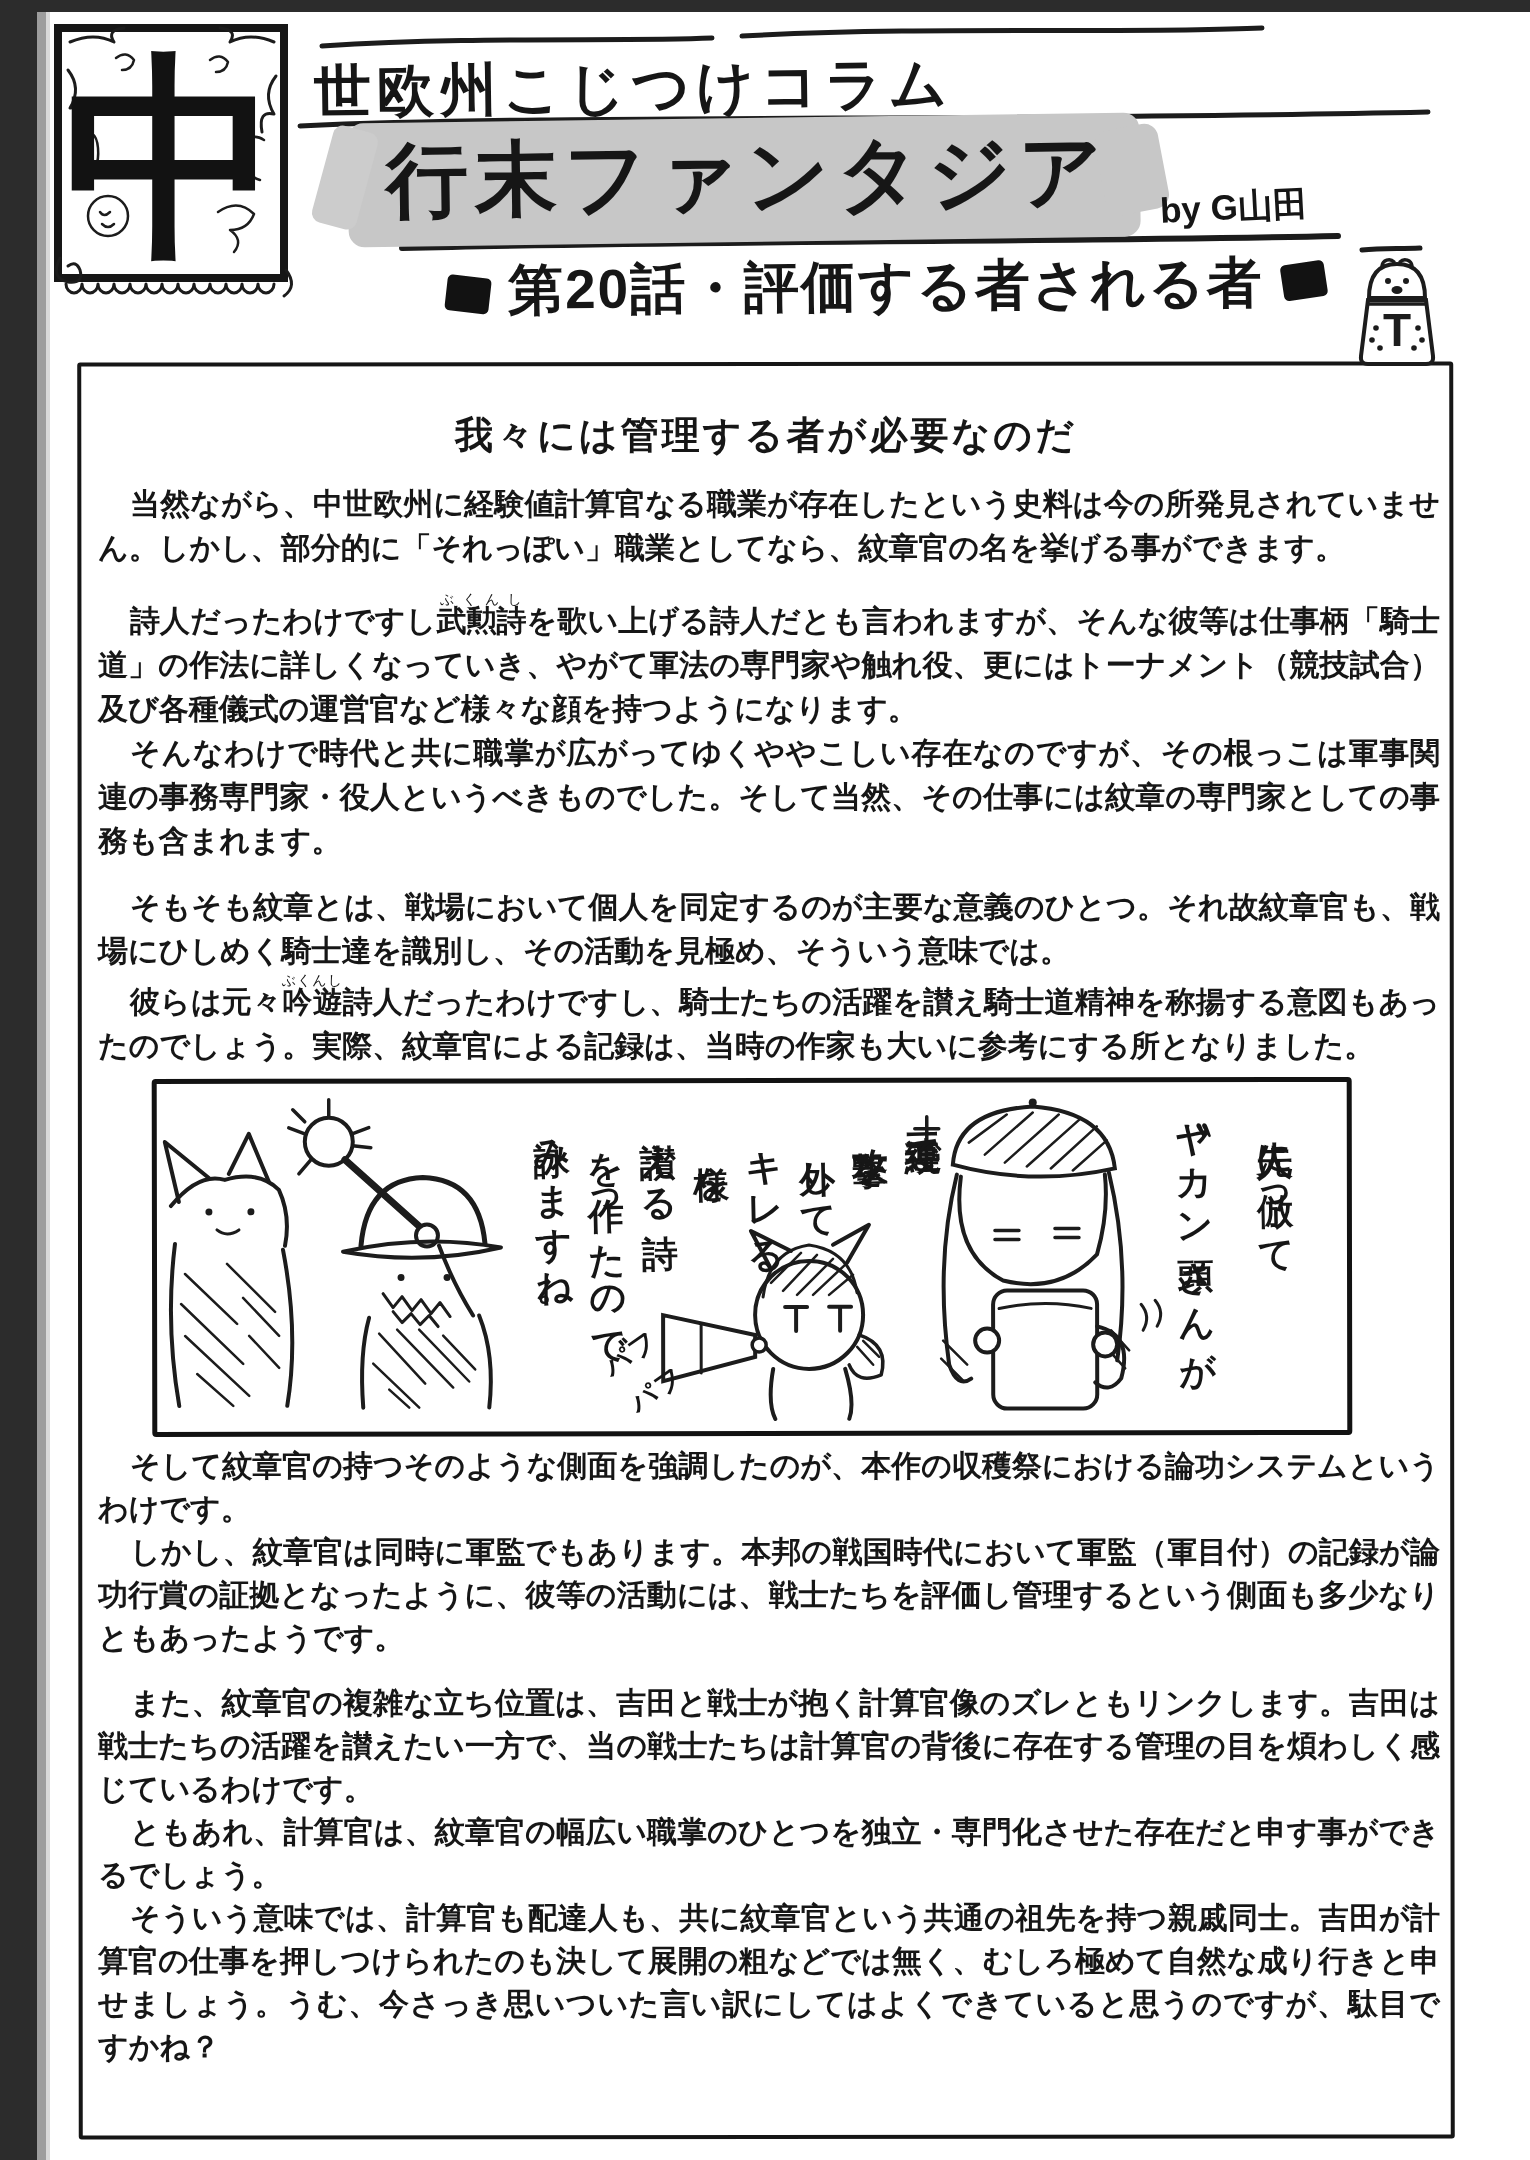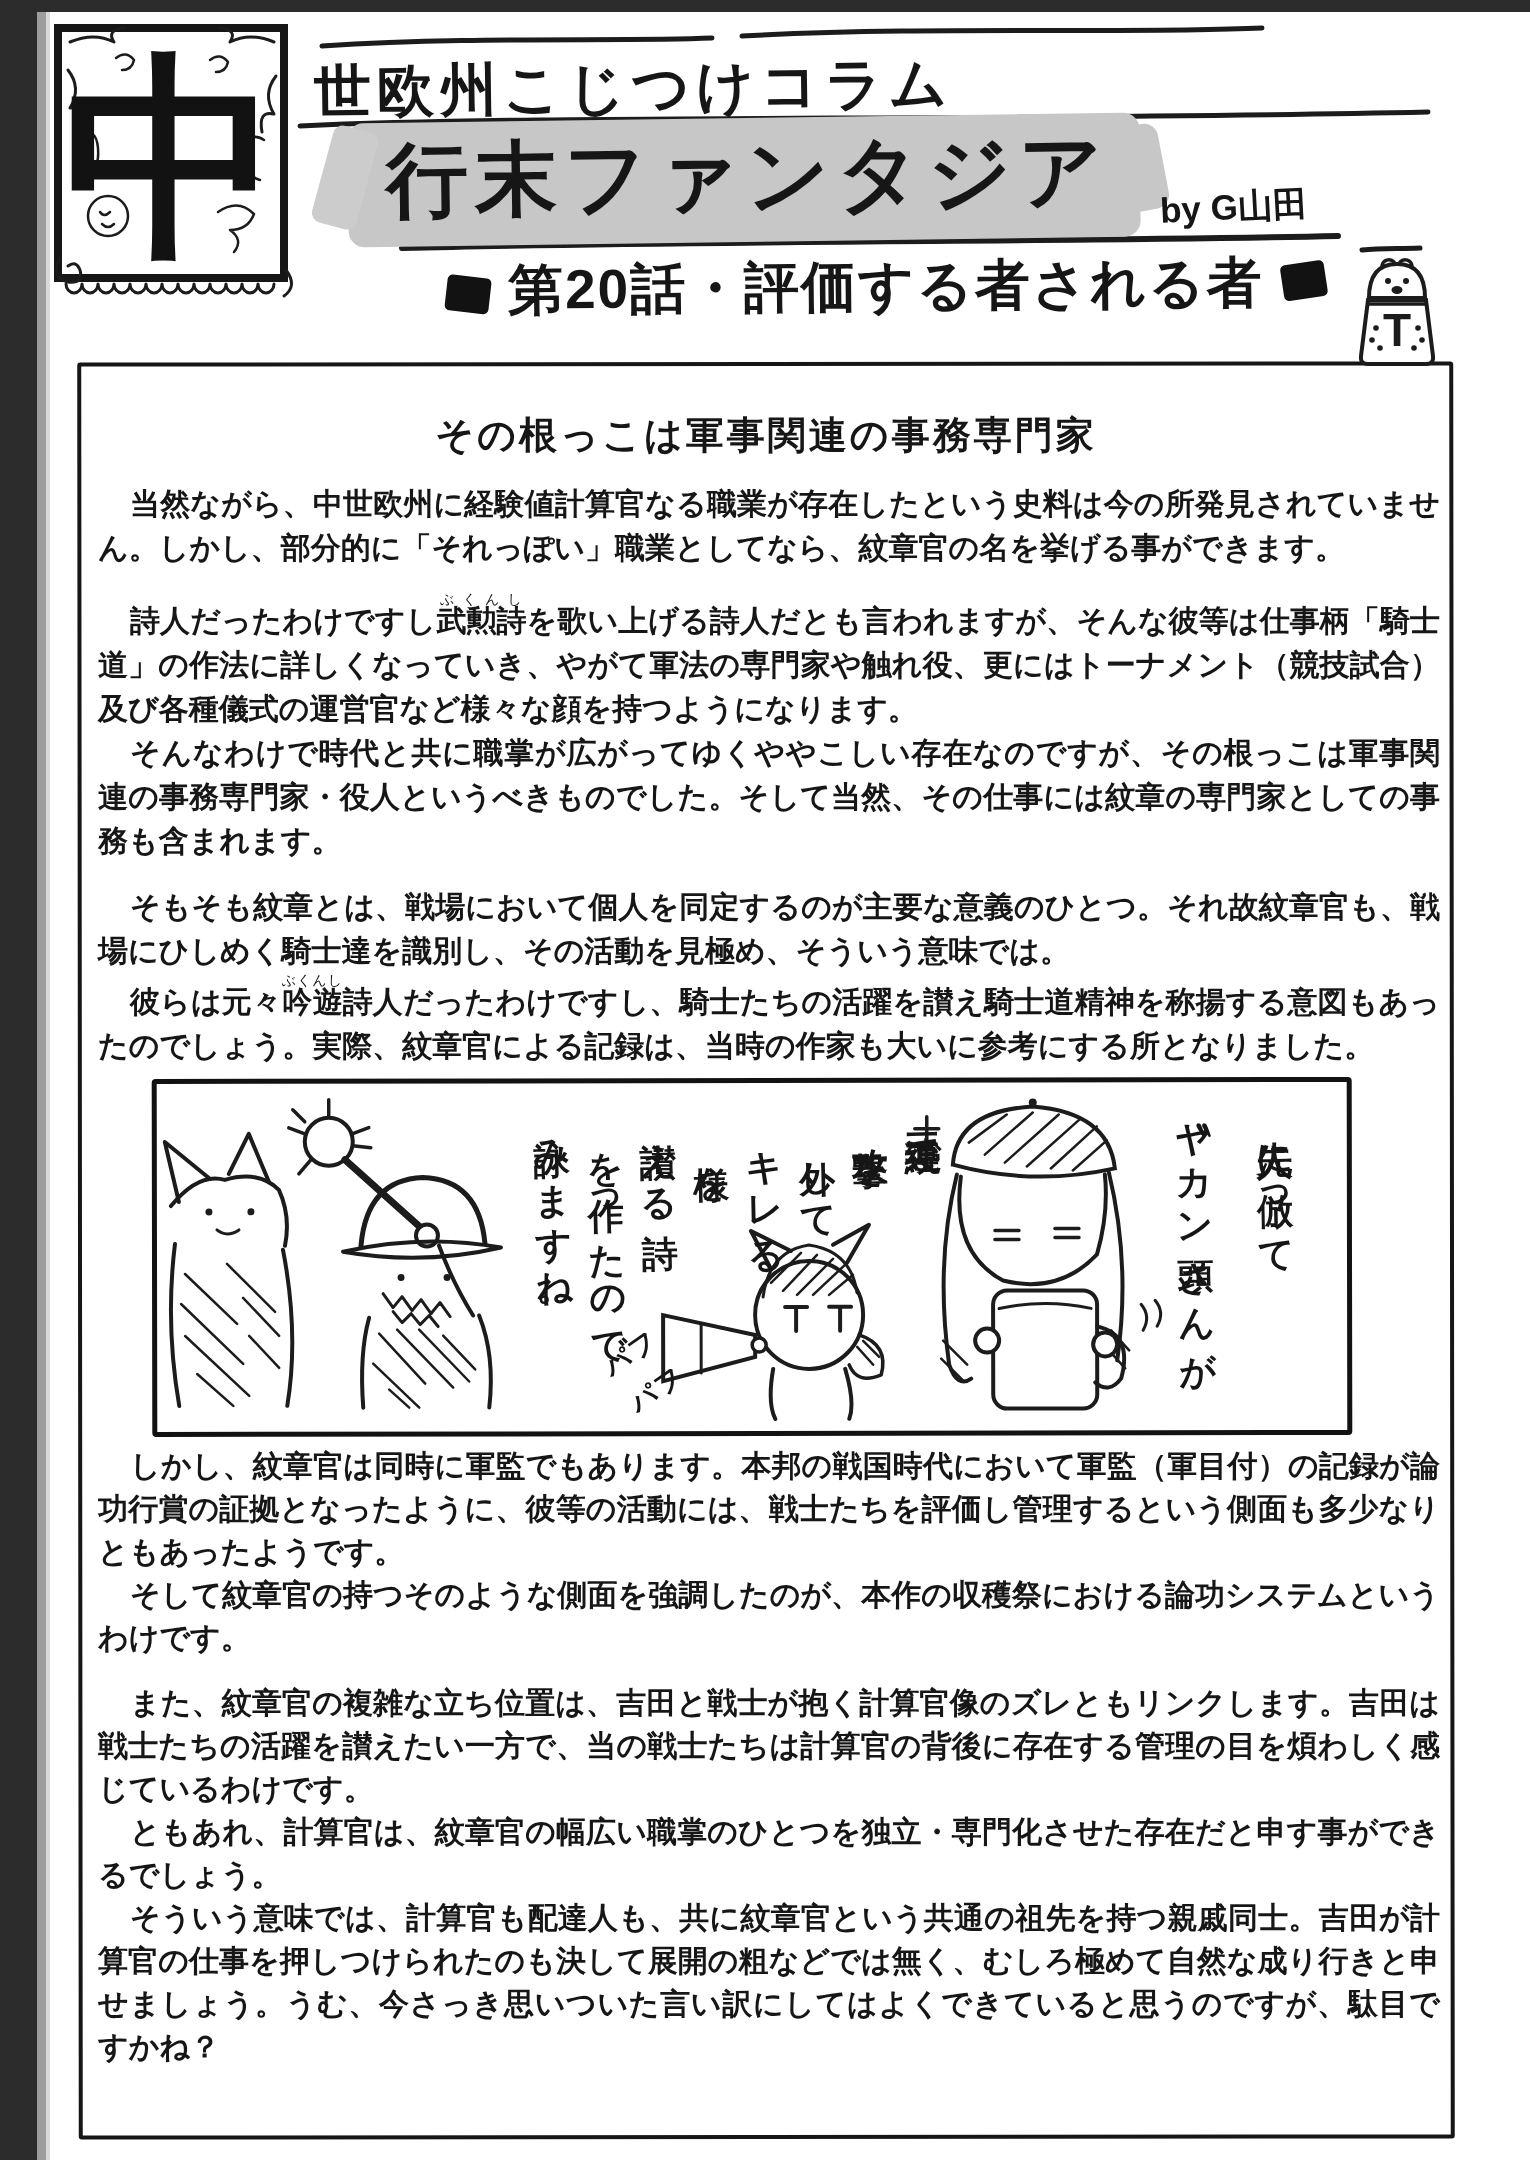--- a/index.html
+++ b/index.html
@@ -150,21 +150,21 @@
     <text x="49" y="92" text-anchor="middle" font-family="Liberation Sans, sans-serif" font-size="46" font-weight="bold" fill="#1c1c1c">T</text>
     <circle cx="28" cy="74" r="2.8" fill="#1c1c1c"></circle>
       <circle cx="24" cy="86" r="2.8" fill="#1c1c1c"></circle>
     <circle cx="32" cy="94" r="2.8" fill="#1c1c1c"></circle>
       <circle cx="70" cy="74" r="2.8" fill="#1c1c1c"></circle>
     <circle cx="74" cy="86" r="2.8" fill="#1c1c1c"></circle>
       <circle cx="66" cy="94" r="2.8" fill="#1c1c1c"></circle>
   </svg>
 
   <div class="art-box"></div>
-  <div class="art-heading">その根っこは軍事関連の事務専門家</div>
+  <div class="art-heading">我々には管理する者が必要なのだ</div>
 
   <div class="bodytext upper">
     <p><span>当然ながら、中世欧州に経験値計算官なる職業が存在したという史料は今の所発見されていません。しかし、部分的に「それっぽい」職業としてなら、紋章官の名を挙げる事ができます。</span></p>
     <p class="gap"><span>詩人だったわけですし</span><ruby><span>武勲詩</span><rt>ぶくんし</rt></ruby><span>を歌い上げる詩人だとも言われますが、そんな彼等は仕事柄「騎士道」の作法に詳しくなっていき、やがて軍法の専門家や触れ役、更にはトーナメント（競技試合）及び各種儀式の運営官など様々な顔を持つようになります。</span></p>
     <p><span>そんなわけで時代と共に職掌が広がってゆくややこしい存在なのですが、その根っこは軍事関連の事務専門家・役人というべきものでした。そして当然、その仕事には紋章の専門家としての事務も含まれます。</span></p>
     <p class="gap"><span>そもそも紋章とは、戦場において個人を同定するのが主要な意義のひとつ。それ故紋章官も、戦場にひしめく騎士達を識別し、その活動を見極め、そういう意味では。</span></p>
     <p><span>彼らは元々</span><ruby><span>吟遊</span><rt>ぶくんし</rt></ruby><span>詩人だったわけですし、騎士たちの活躍を讃え騎士道精神を称揚する意図もあったのでしょう。実際、紋章官による記録は、当時の作家も大いに参考にする所となりました。</span></p>
   </div>
 
   <div class="panel">
@@ -245,20 +245,20 @@
     </div>
 
     <span class="sfx s1">パフ</span>
     <span class="sfx s2">パフ</span>
 
     <div class="caption c1 vtext">先人に倣って</div>
     <div class="caption c2 vtext">〝ヤカン頭さんが</div>
   </div>
 
   <div class="bodytext lower">
+    <p><span>そして紋章官の持つそのような側面を強調したのが、本作の収穫祭における論功システムというわけです。</span></p>
     <p><span>しかし、紋章官は同時に軍監でもあります。本邦の戦国時代において軍監（軍目付）の記録が論功行賞の証拠となったように、彼等の活動には、戦士たちを評価し管理するという側面も多少なりともあったようです。</span></p>
-    <p><span>そして紋章官の持つそのような側面を強調したのが、本作の収穫祭における論功システムというわけです。</span></p>
     <p class="gap"><span>また、紋章官の複雑な立ち位置は、吉田と戦士が抱く計算官像のズレともリンクします。吉田は戦士たちの活躍を讃えたい一方で、当の戦士たちは計算官の背後に存在する管理の目を煩わしく感じているわけです。</span></p>
     <p><span>ともあれ、計算官は、紋章官の幅広い職掌のひとつを独立・専門化させた存在だと申す事ができるでしょう。</span></p>
     <p><span>そういう意味では、計算官も配達人も、共に紋章官という共通の祖先を持つ親戚同士。吉田が計算官の仕事を押しつけられたのも決して展開の粗などでは無く、むしろ極めて自然な成り行きと申せましょう。うむ、今さっき思いついた言い訳にしてはよくできていると思うのですが、駄目ですかね？</span></p>
   </div>
 
 </div>
 
 </body></html>

